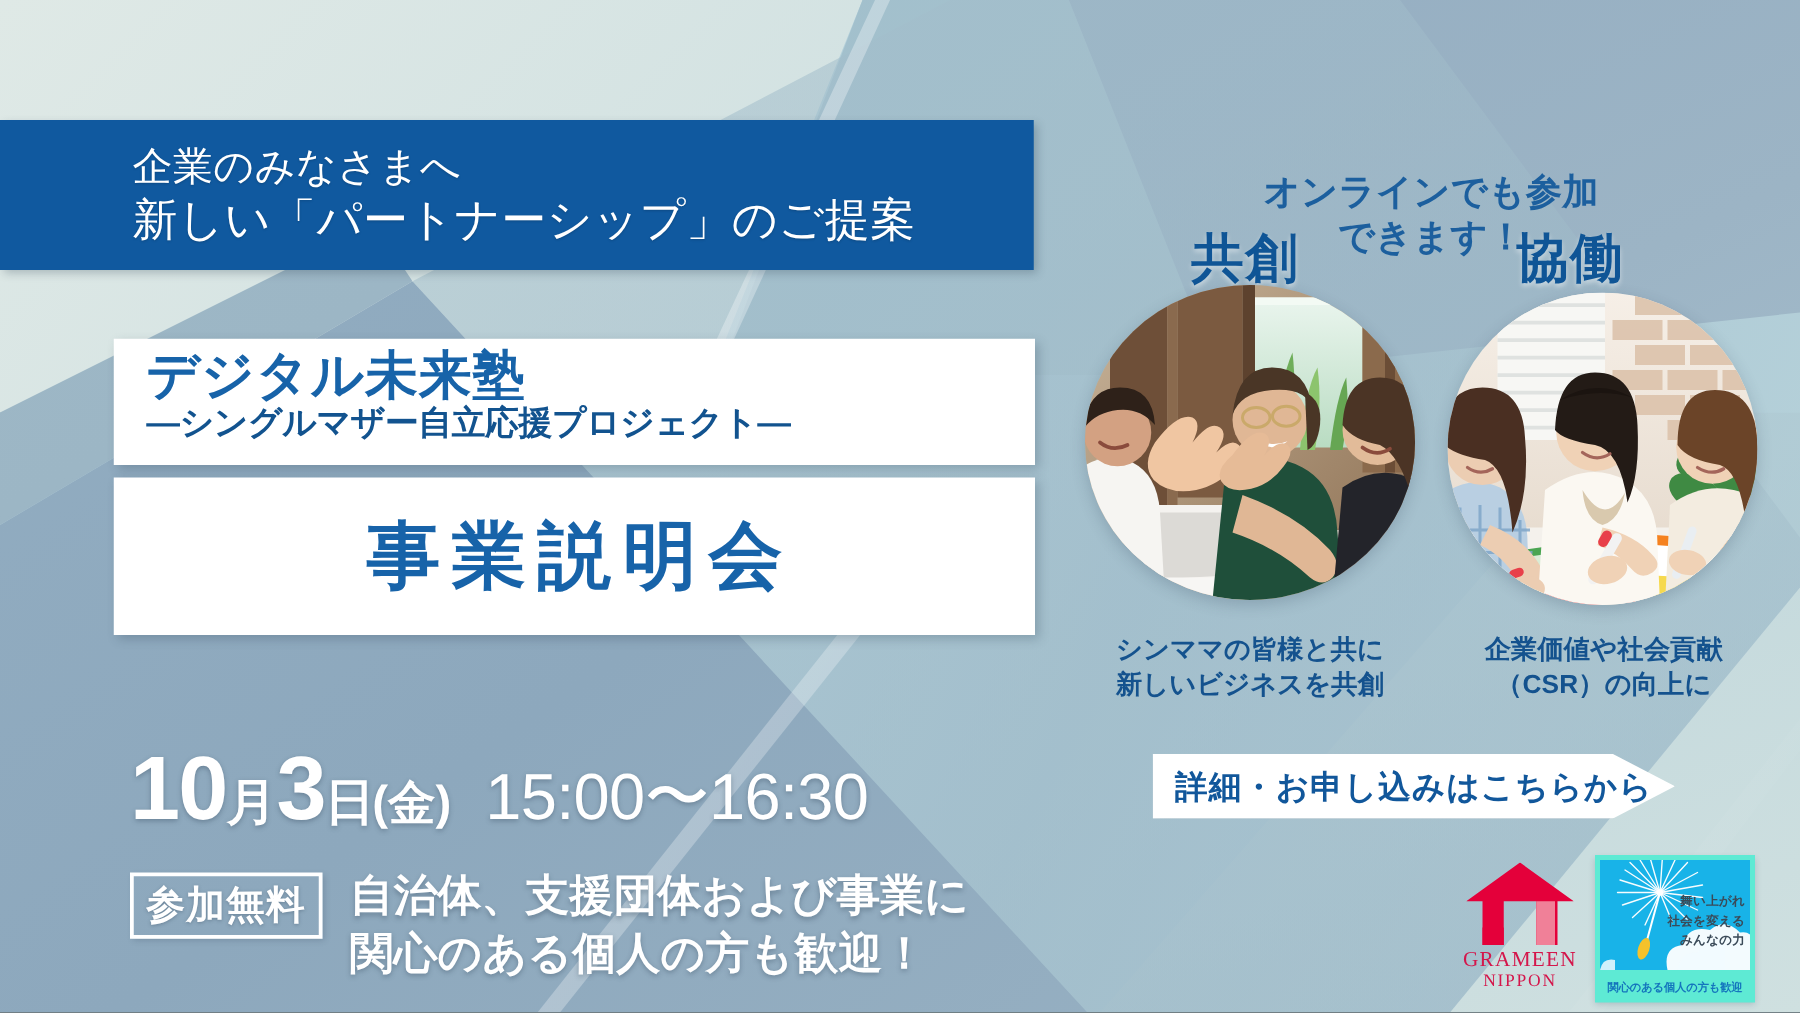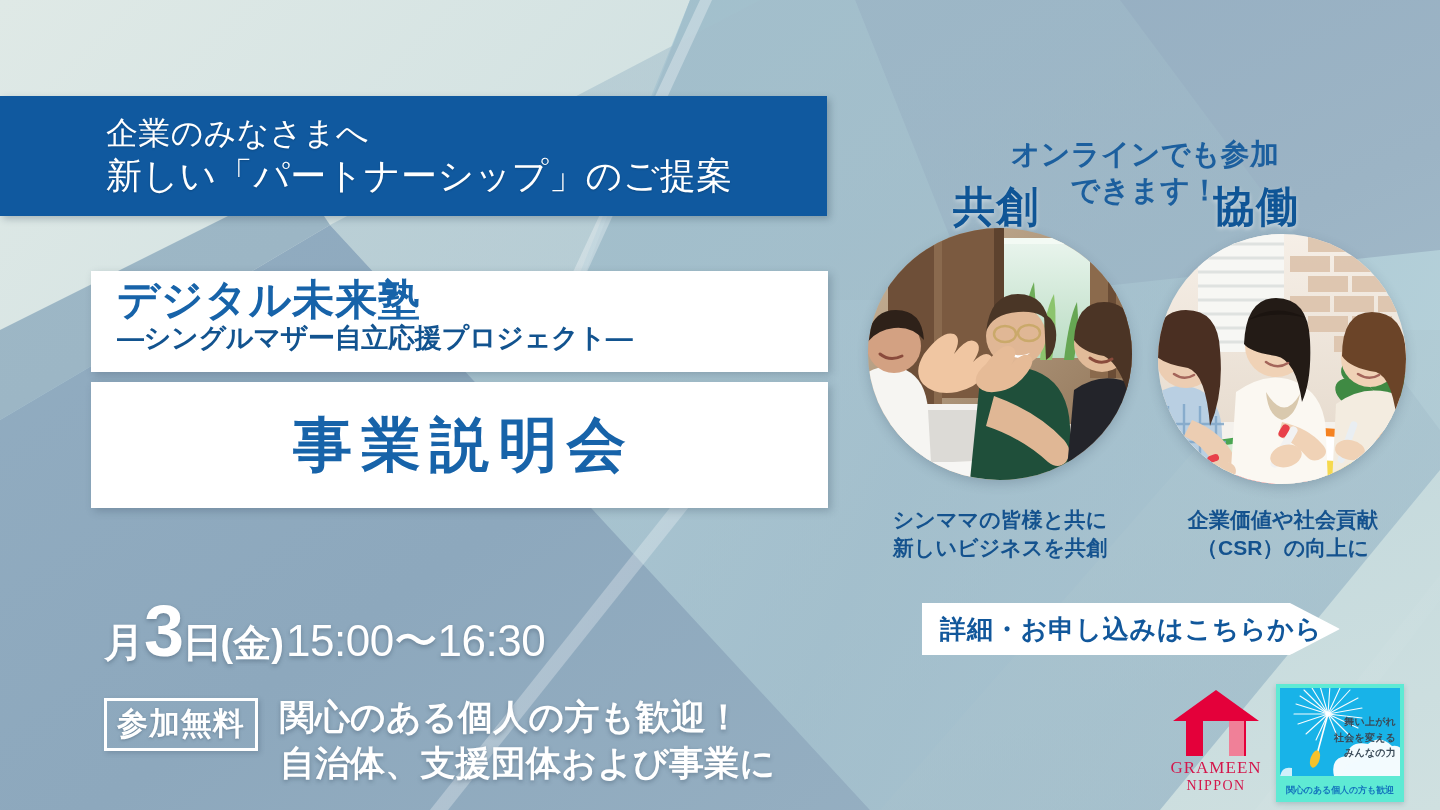--- a/index.html
+++ b/index.html
@@ -134,21 +134,21 @@
   .date-row{
     position:absolute; left:104px; top:595px;
     display:flex; align-items:baseline;
     color:#ffffff;
     text-shadow:0 2px 4px rgba(40,60,80,.35);
     white-space:nowrap;
   }
   .d-num{ font-size:72px; font-weight:bold; line-height:1; letter-spacing:-.02em;}
   .d-unit{ font-size:40px; font-weight:bold; line-height:1; }
   .d-dow{ font-size:38px; font-weight:bold; line-height:1; margin-left:-2px;}
-  .d-time{ font-size:44px; font-weight:normal; line-height:1; margin-left:2px; letter-spacing:-.01em;}
+  .d-time{ font-size:52px; font-weight:normal; line-height:1; margin-left:27px; letter-spacing:-.01em;}
 
   
   .note-row{
     position:absolute; left:104px; top:694px;
     display:flex; align-items:flex-start;
   }
   .free-badge{
     border:3px solid #ffffff;
     color:#ffffff;
     font-size:31px; font-weight:bold;
@@ -306,32 +306,33 @@
   <div class="plate plate-top">
     <div class="t-main">デジタル未来塾</div>
     <div class="t-sub">―シングルマザー自立応援プロジェクト―</div>
   </div>
 
   <div class="plate plate-big">
     <div class="t-big">事業説明会</div>
   </div>
 
   <div class="date-row">
+    <span class="d-num">10</span>
     <span class="d-unit">月</span>
     <span class="d-num">3</span>
     <span class="d-unit">日</span>
     <span class="d-dow">(金)</span>
     <span class="d-time">15:00〜16:30</span>
   </div>
 
   <div class="note-row">
     <div class="free-badge">参加無料</div>
     <div class="note-text">
+      <div>自治体、支援団体および事業に</div>
       <div>関心のある個人の方も歓迎！</div>
-      <div>自治体、支援団体および事業に</div>
     </div>
   </div>
 
   <div class="online-note">
     <div>オンラインでも参加</div>
     <div>できます！</div>
   </div>
 
   <div class="circ-label cl-left">共創</div>
 

